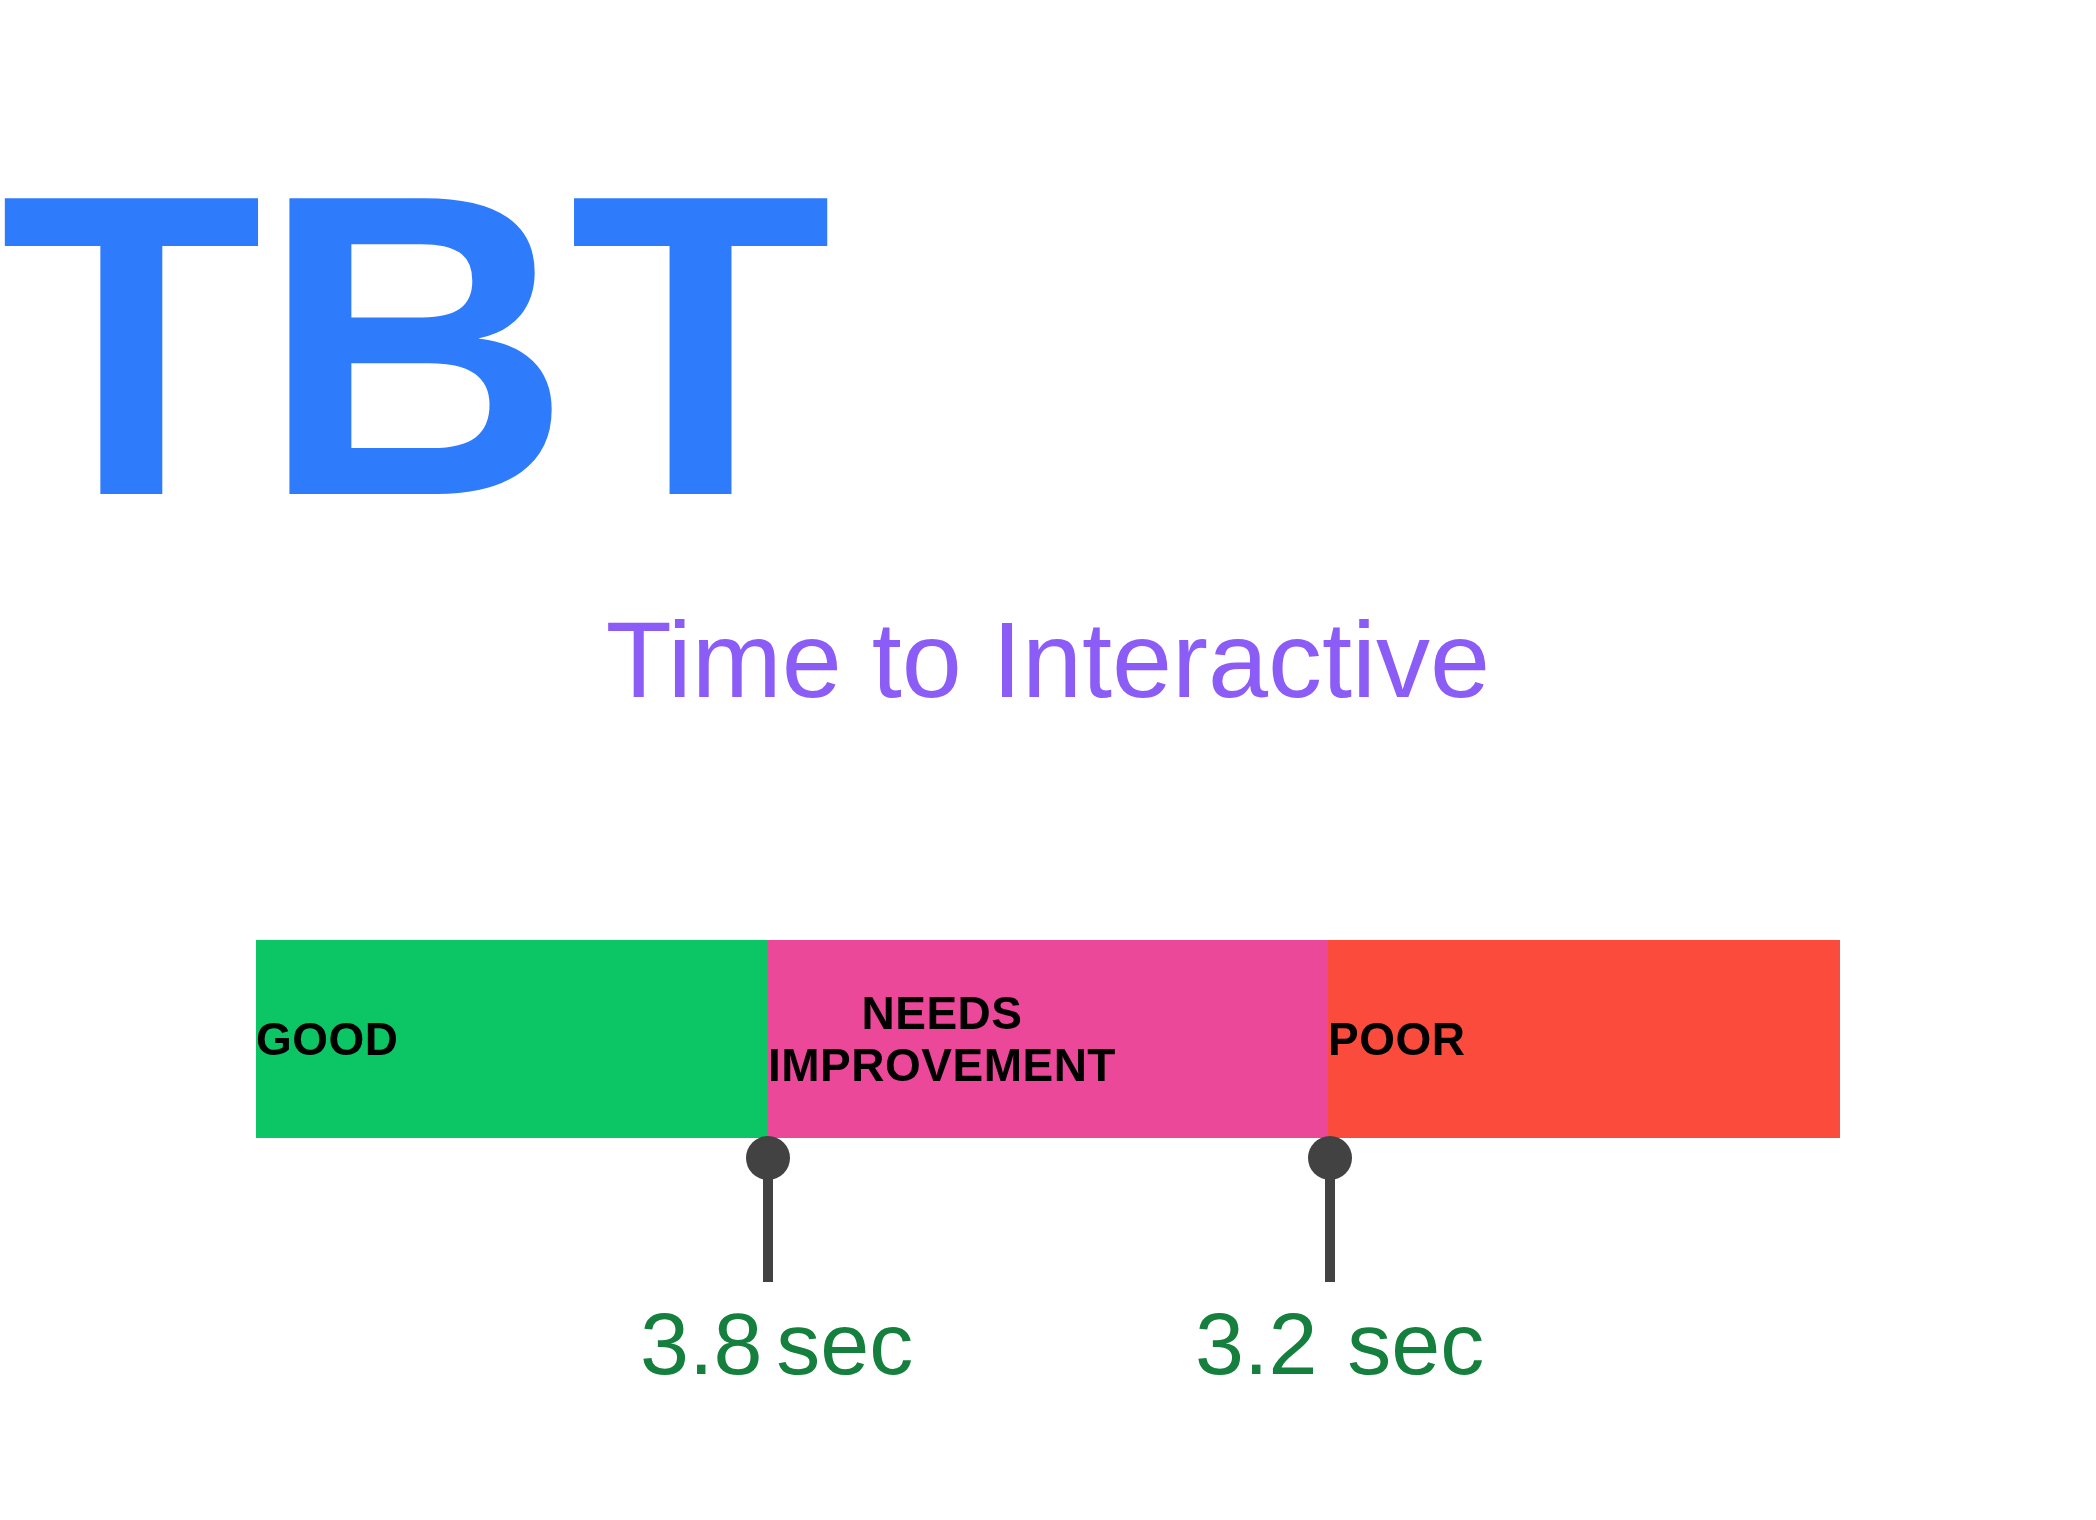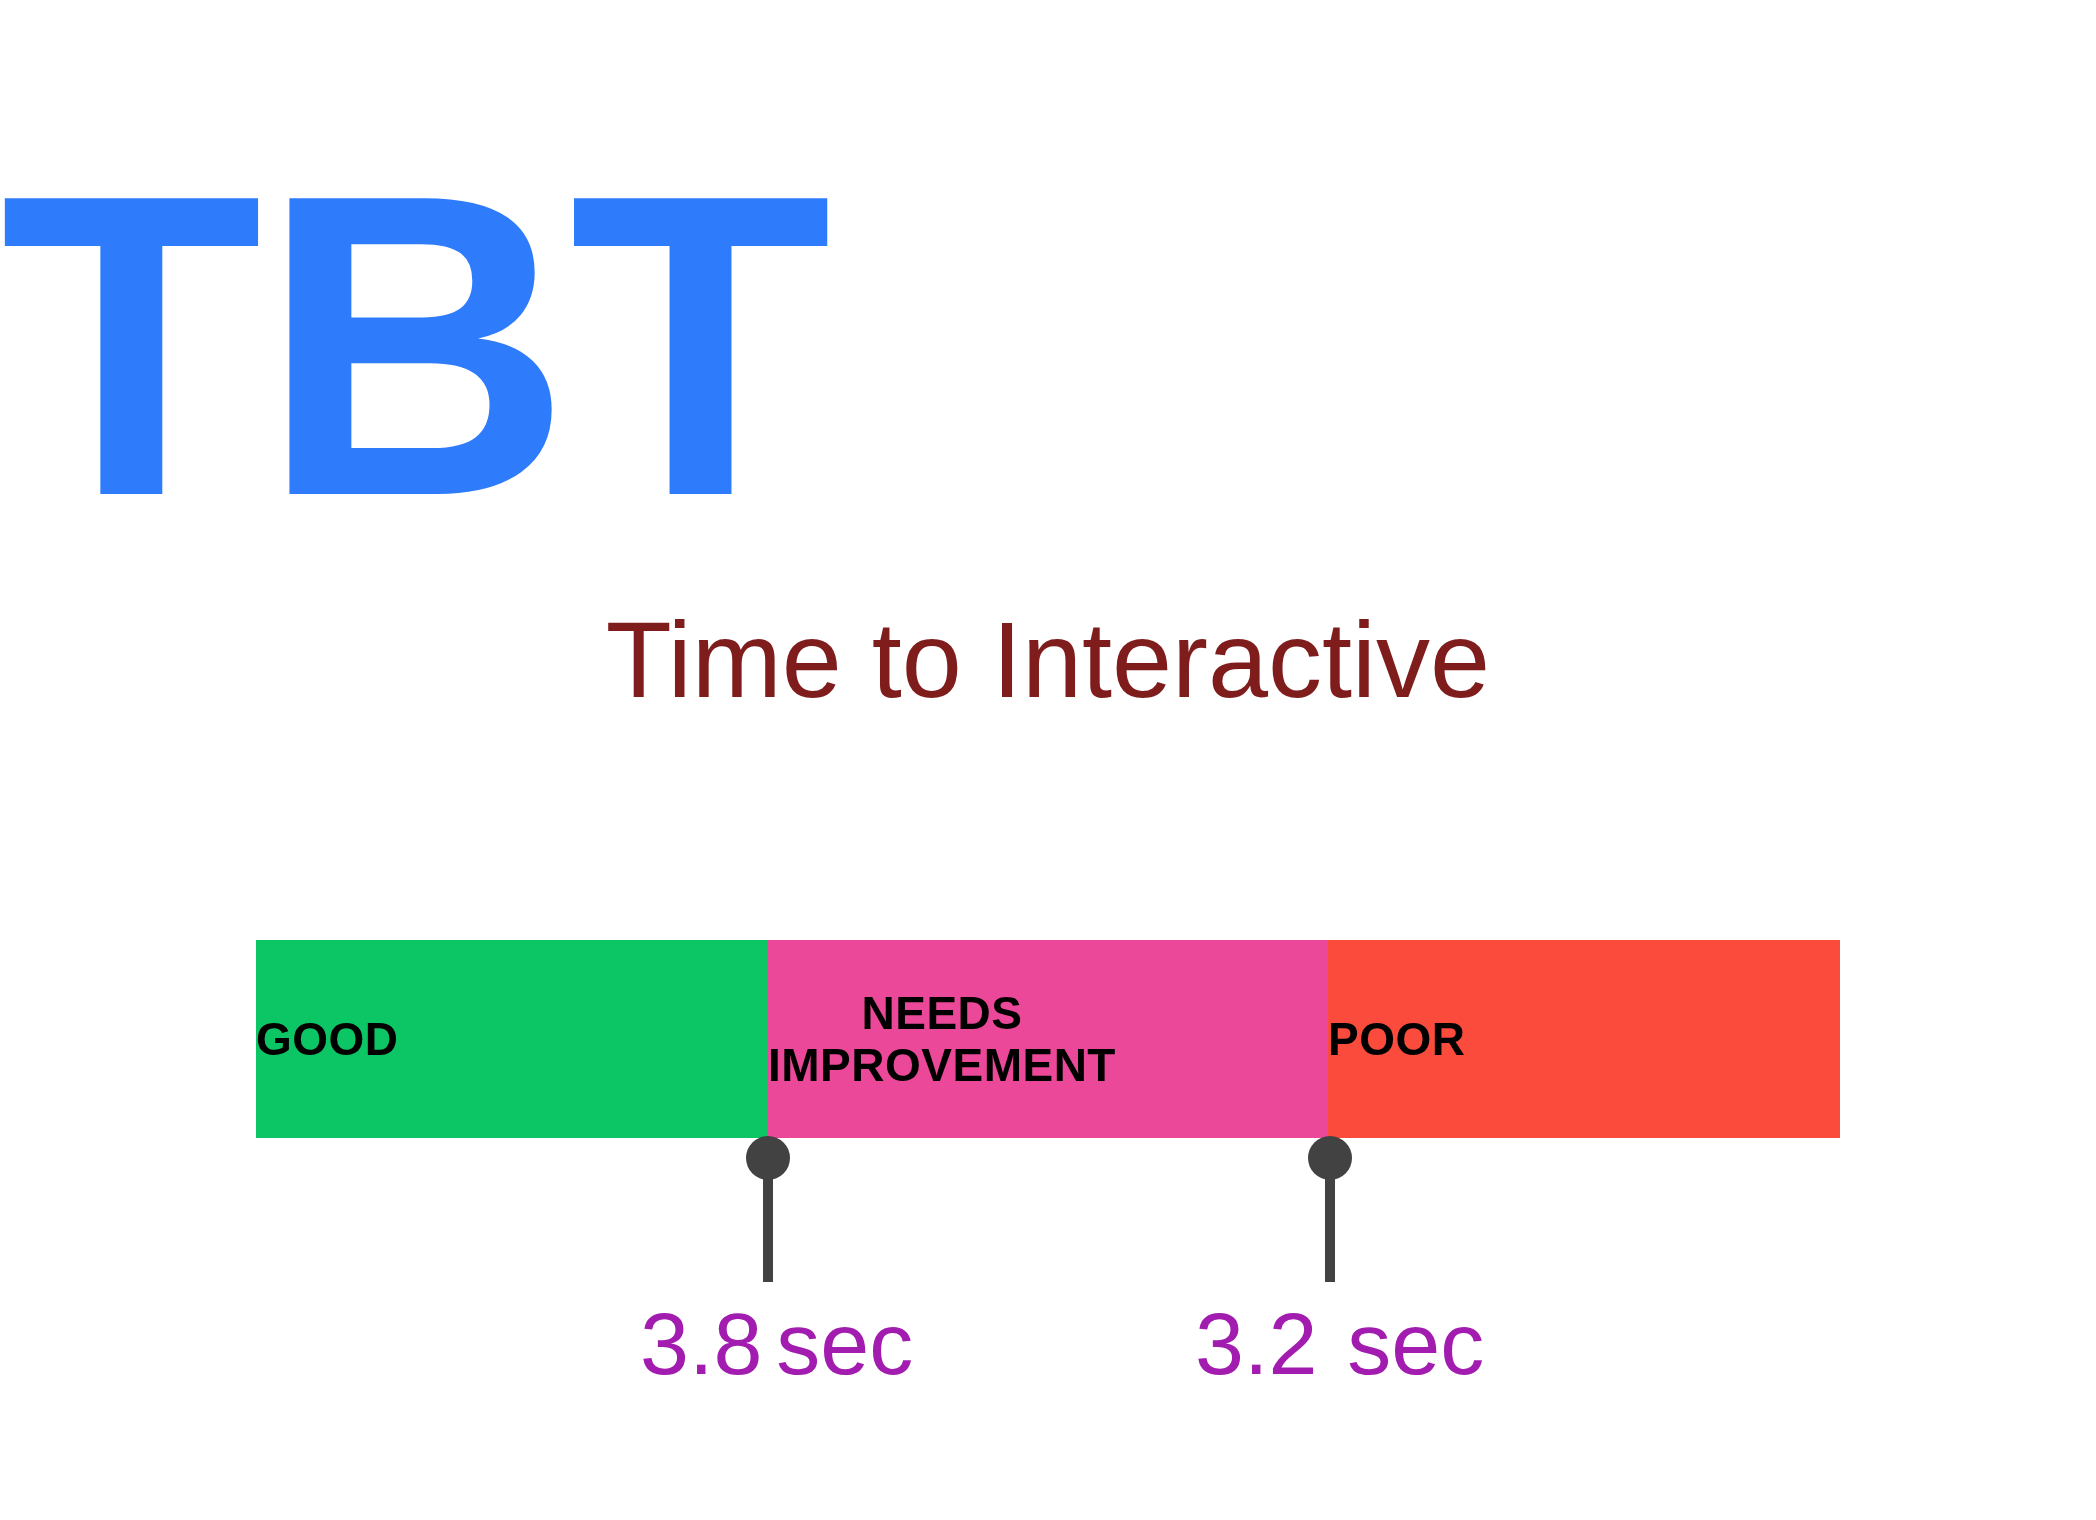--- a/index.html
+++ b/index.html
@@ -40,21 +40,21 @@
   
   #subtitle {
     position: absolute;
     left: 0;
     top: 600px;
     width: 2096px;
     text-align: center;
     font-size: 108px;
     line-height: 120px;
     font-weight: 400;
-    color: #7f1d1d;
+    color: #8b5cf6;
     user-select: none;
   }
 
   
   #bar {
     position: absolute;
     left: 256px;
     top: 940px;
     width: 1584px;
     height: 198px;
@@ -104,21 +104,21 @@
     height: 124px;
     background: #424242;
   }
   .marker .mlabel {
     position: absolute;
     top: 158px;
     white-space: nowrap;
     font-size: 88px;
     line-height: 100px;
     font-weight: 400;
-    color: #a21caf;
+    color: #15803d;
     user-select: none;
   }
   #marker-good-threshold { left: 768px; }
   #marker-good-threshold .mlabel {
     left: -128px;
   }
   #marker-poor-threshold { left: 1330px; }
   #marker-poor-threshold .mlabel {
     left: -135px;
   }

